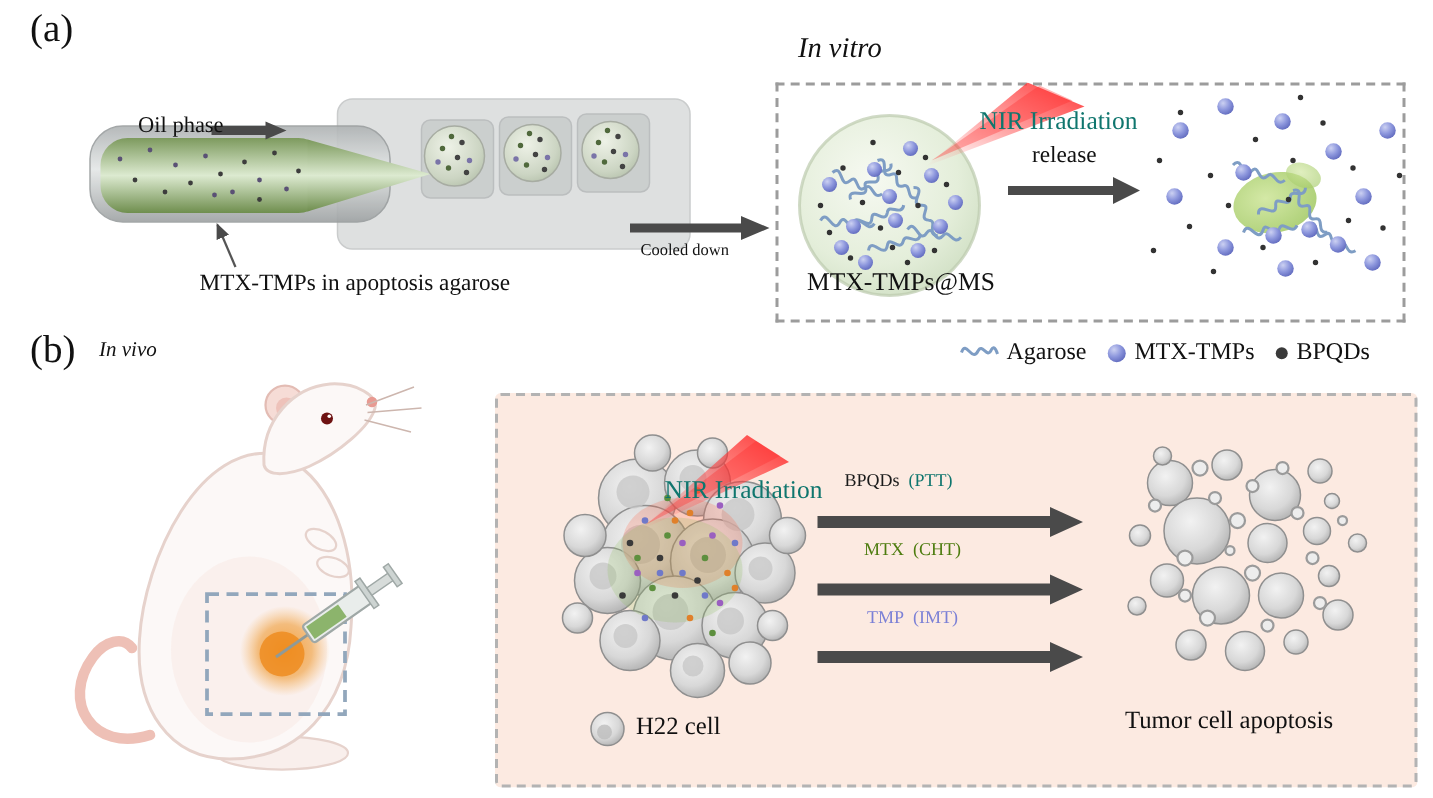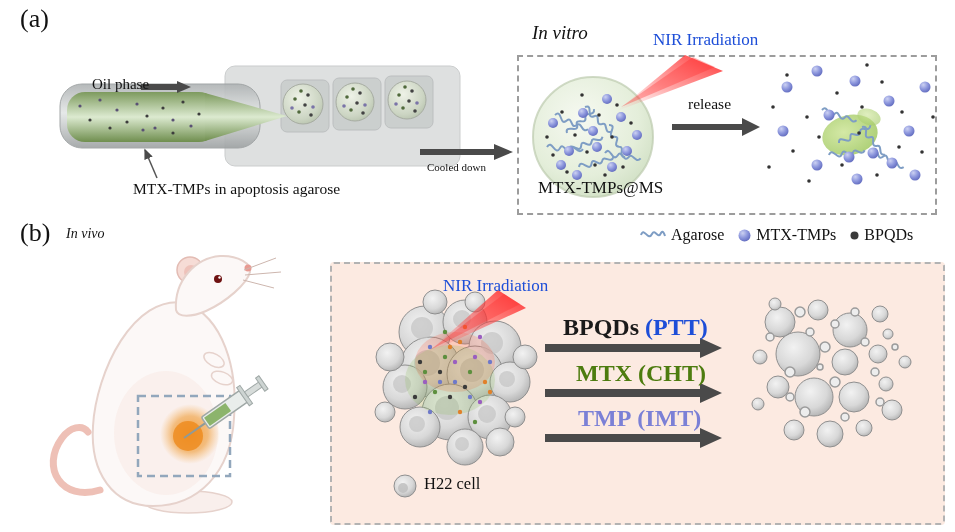--- a/index.html
+++ b/index.html
@@ -4,32 +4,32 @@
 <style>
   * { margin:0; padding:0; box-sizing:border-box; }
   body { background:#fff; }
   .figure { position:relative; width:955px; height:532px; background:#fff;
             font-family:"Liberation Serif","DejaVu Serif",serif; color:#111; overflow:hidden; }
   .abs { position:absolute; }
   .txt { position:absolute; white-space:nowrap; line-height:1.15; }
   .panel-label { font-size:26px; }
   .italic { font-style:italic; }
   .bold { font-weight:normal; }
-  .red { color:#1d4ed8; }
+  .red { color:#0f766e;margin-top:41px; }
   .orange { color:#4d7c0f; }
   .purple { color:#7b80d6; }
   .dark { color:#1a1a1a; }
   .dashed-a { position:absolute; left:517px; top:55px; width:420px; height:160px;
               border:2px dashed #9c9c9c; }
   .dashed-b { position:absolute; left:330px; top:262px; width:615px; height:263px;
               border:2px dashed #b3b3b3; background:#fceae1; border-radius:4px; }
   .legend-row { position:absolute; left:640px; top:226px; display:flex; align-items:center;
                 gap:14px; font-size:16px; }
   .legend-item { display:flex; align-items:center; gap:5px; }
-  .pathway { font-size:24px; font-weight:bold; }
+  .pathway { font-size:12px; font-weight:normal; }
   .pathway .therapy { margin-left:6px; }
   svg { display:block; }
 </style>
 </head>
 <body>
 
 <div class="figure">
 
   <svg class="abs" style="left:55px;top:58px" width="410" height="125" viewBox="0 0 410 125">
     <defs>
@@ -456,14 +456,15 @@
     <span class="dark">BPQDs</span><span class="red therapy">(PTT)</span>
   </div>
   <div class="txt pathway" style="left:576px;top:360px">
     <span class="orange">MTX</span><span class="orange therapy">(CHT)</span>
   </div>
   <div class="txt pathway" style="left:578px;top:405px">
     <span class="purple">TMP</span><span class="purple therapy">(IMT)</span>
   </div>
 
   <div class="txt" style="left:424px;top:475px;font-size:16.5px">H22 cell</div>
+  <div class="txt" style="left:750px;top:471px;font-size:16.5px">Tumor cell apoptosis</div>
 
 </div>
 
 </body></html>

